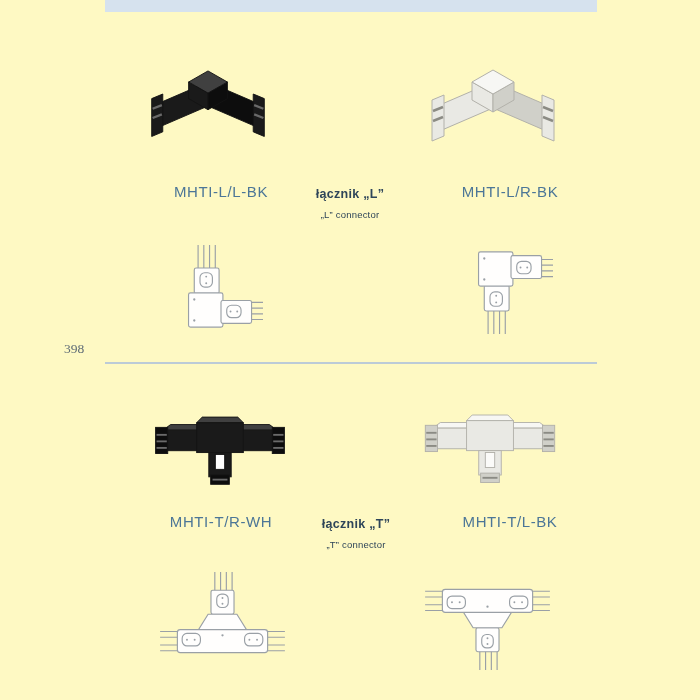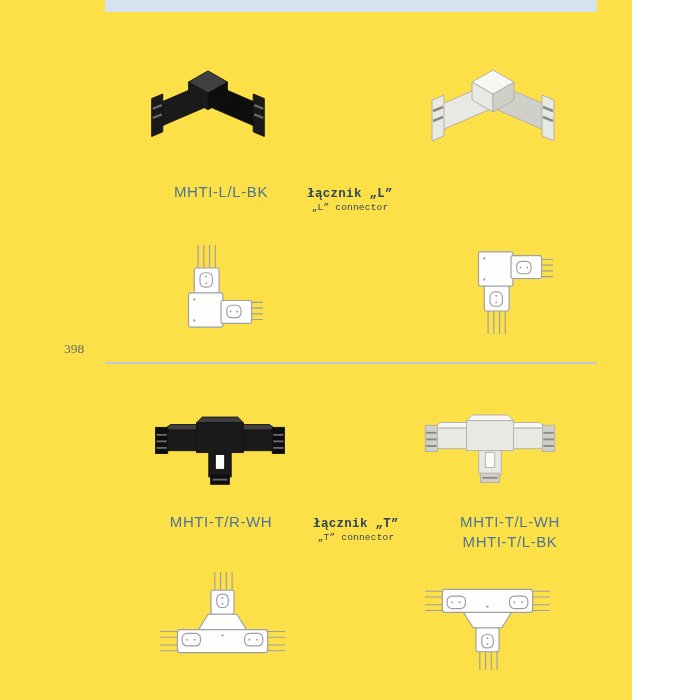--- a/index.html
+++ b/index.html
@@ -1,25 +1,25 @@
 <!DOCTYPE html>
 <html style="--top-bar: #d6e2ee; --divider: #bccbd7; --code-text: #4c7697; --label-text: #2e4559; --page-number: #5d6b75; --drawing-stroke: #9aa0a6;"><head>
 <meta charset="utf-8">
 <style>
   html,body{margin:0;padding:0;background:#fff;}
-  .canvas{position:relative;width:632px;height:700px;background:#fde047;overflow:hidden;
+  .canvas{position:relative;width:700px;height:700px;background:#fef9c3;overflow:hidden;
           font-family:"Liberation Sans",sans-serif;}
   .topbar{position:absolute;left:105px;top:0;width:492px;height:12px;
           background:var(--top-bar,#d6e2ee);}
   .codes{position:absolute;width:190px;text-align:center;
          color:var(--code-text,#4c7697);font-size:15px;line-height:19.5px;letter-spacing:.6px;}
   .center-label{position:absolute;width:110px;text-align:center;
-         font-family:Liberation Mono, monospace;color:var(--label-text,#2e4559);}
+         font-family:Liberation Sans, sans-serif;color:var(--label-text,#2e4559);}
   .center-label .pl{font-size:12.5px;font-weight:bold;letter-spacing:.3px;}
-  .center-label .en{font-size:9.5px;margin-top:1px;letter-spacing:.2px;}
+  .center-label .en{font-size:9.5px;margin-top:8px;letter-spacing:.2px;}
   .pagenum{position:absolute;left:64px;top:341px;font-family:"Liberation Serif",serif;
          font-size:13.5px;color:var(--page-number,#5d6b75);}
   .divider{position:absolute;left:105px;top:362px;width:492px;height:2px;
          background:var(--divider,#bccbd7);}
   .photo,.drawing{position:absolute;}
   .photo svg,.drawing svg{width:100%;height:100%;display:block;}
   .photo.black{--body:#1a1a1a;--top:#404040;--side:#0d0d0d;--slot:#6a6a6a;--edge:#141414;--gap:#ffffff;}
   .photo.white{--body:#e9e9e4;--top:#f7f7f4;--side:#d0d0c9;--slot:#8b8b84;--edge:#b2b1aa;--gap:#fbfbf9;}
 </style>
 </head>
@@ -119,20 +119,21 @@
     <div class="codes" style="left:126px;top:182px">
       <div>MHTI-L/L-BK</div>
     </div>
 
     <div class="center-label" style="left:295px;top:187px">
       <div class="pl">łącznik „L”</div>
       <div class="en">„L” connector</div>
     </div>
 
     <div class="codes" style="left:415px;top:182px">
+      <div>MHTI-L/R-BK</div>
     </div>
 
     <div class="drawing" style="left:158px;top:245px;width:105px;height:88px">
       <svg viewBox="0 0 110 92">
           <use href="#draw-l"></use>
         </svg>
     </div>
 
     <div class="drawing" style="left:448px;top:246px;width:105px;height:88px">
       <svg viewBox="0 0 110 92">
@@ -163,21 +164,20 @@
     <div class="codes" style="left:126px;top:512px">
       <div>MHTI-T/R-WH</div>
     </div>
 
     <div class="center-label" style="left:301px;top:517px">
       <div class="pl">łącznik „T”</div>
       <div class="en">„T” connector</div>
     </div>
 
     <div class="codes" style="left:415px;top:512px">
-      <div>MHTI-T/L-WH</div>
       <div>MHTI-T/L-BK</div>
     </div>
 
     <div class="drawing" style="left:160px;top:572px;width:125px;height:96px">
       <svg viewBox="0 0 130 100">
           <use href="#draw-t"></use>
         </svg>
     </div>
 
     <div class="drawing" style="left:425px;top:574px;width:125px;height:96px">

